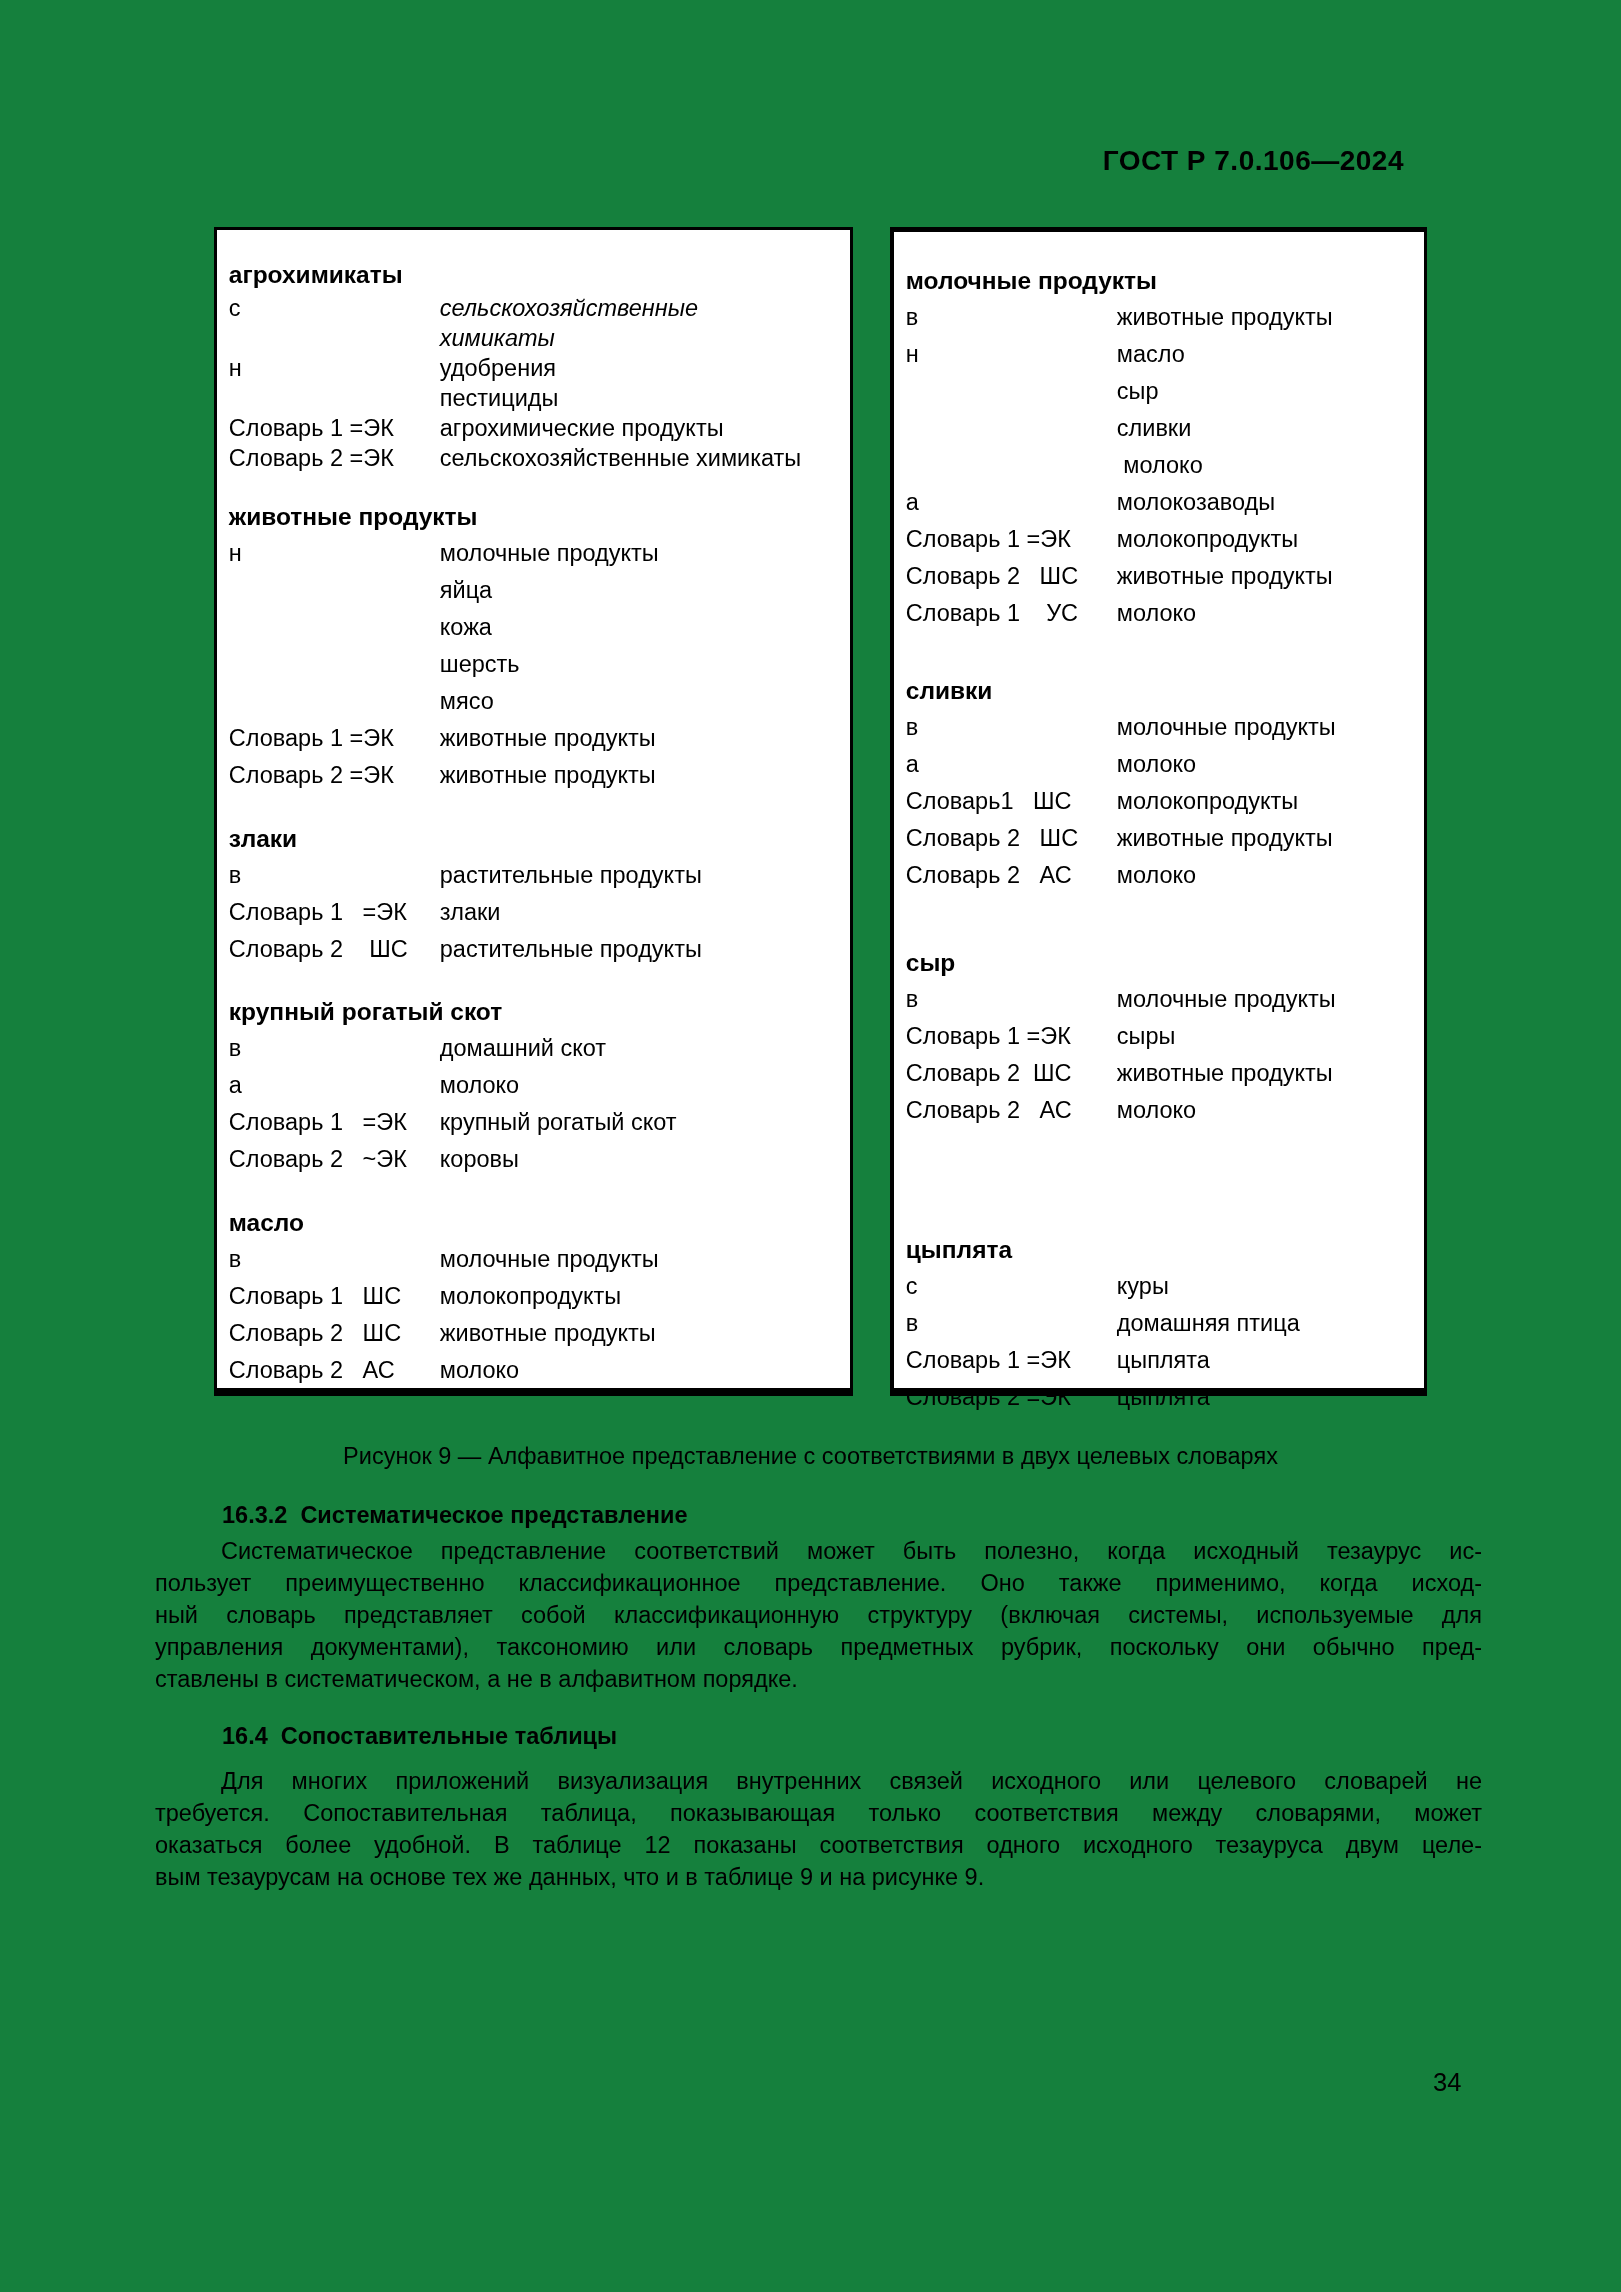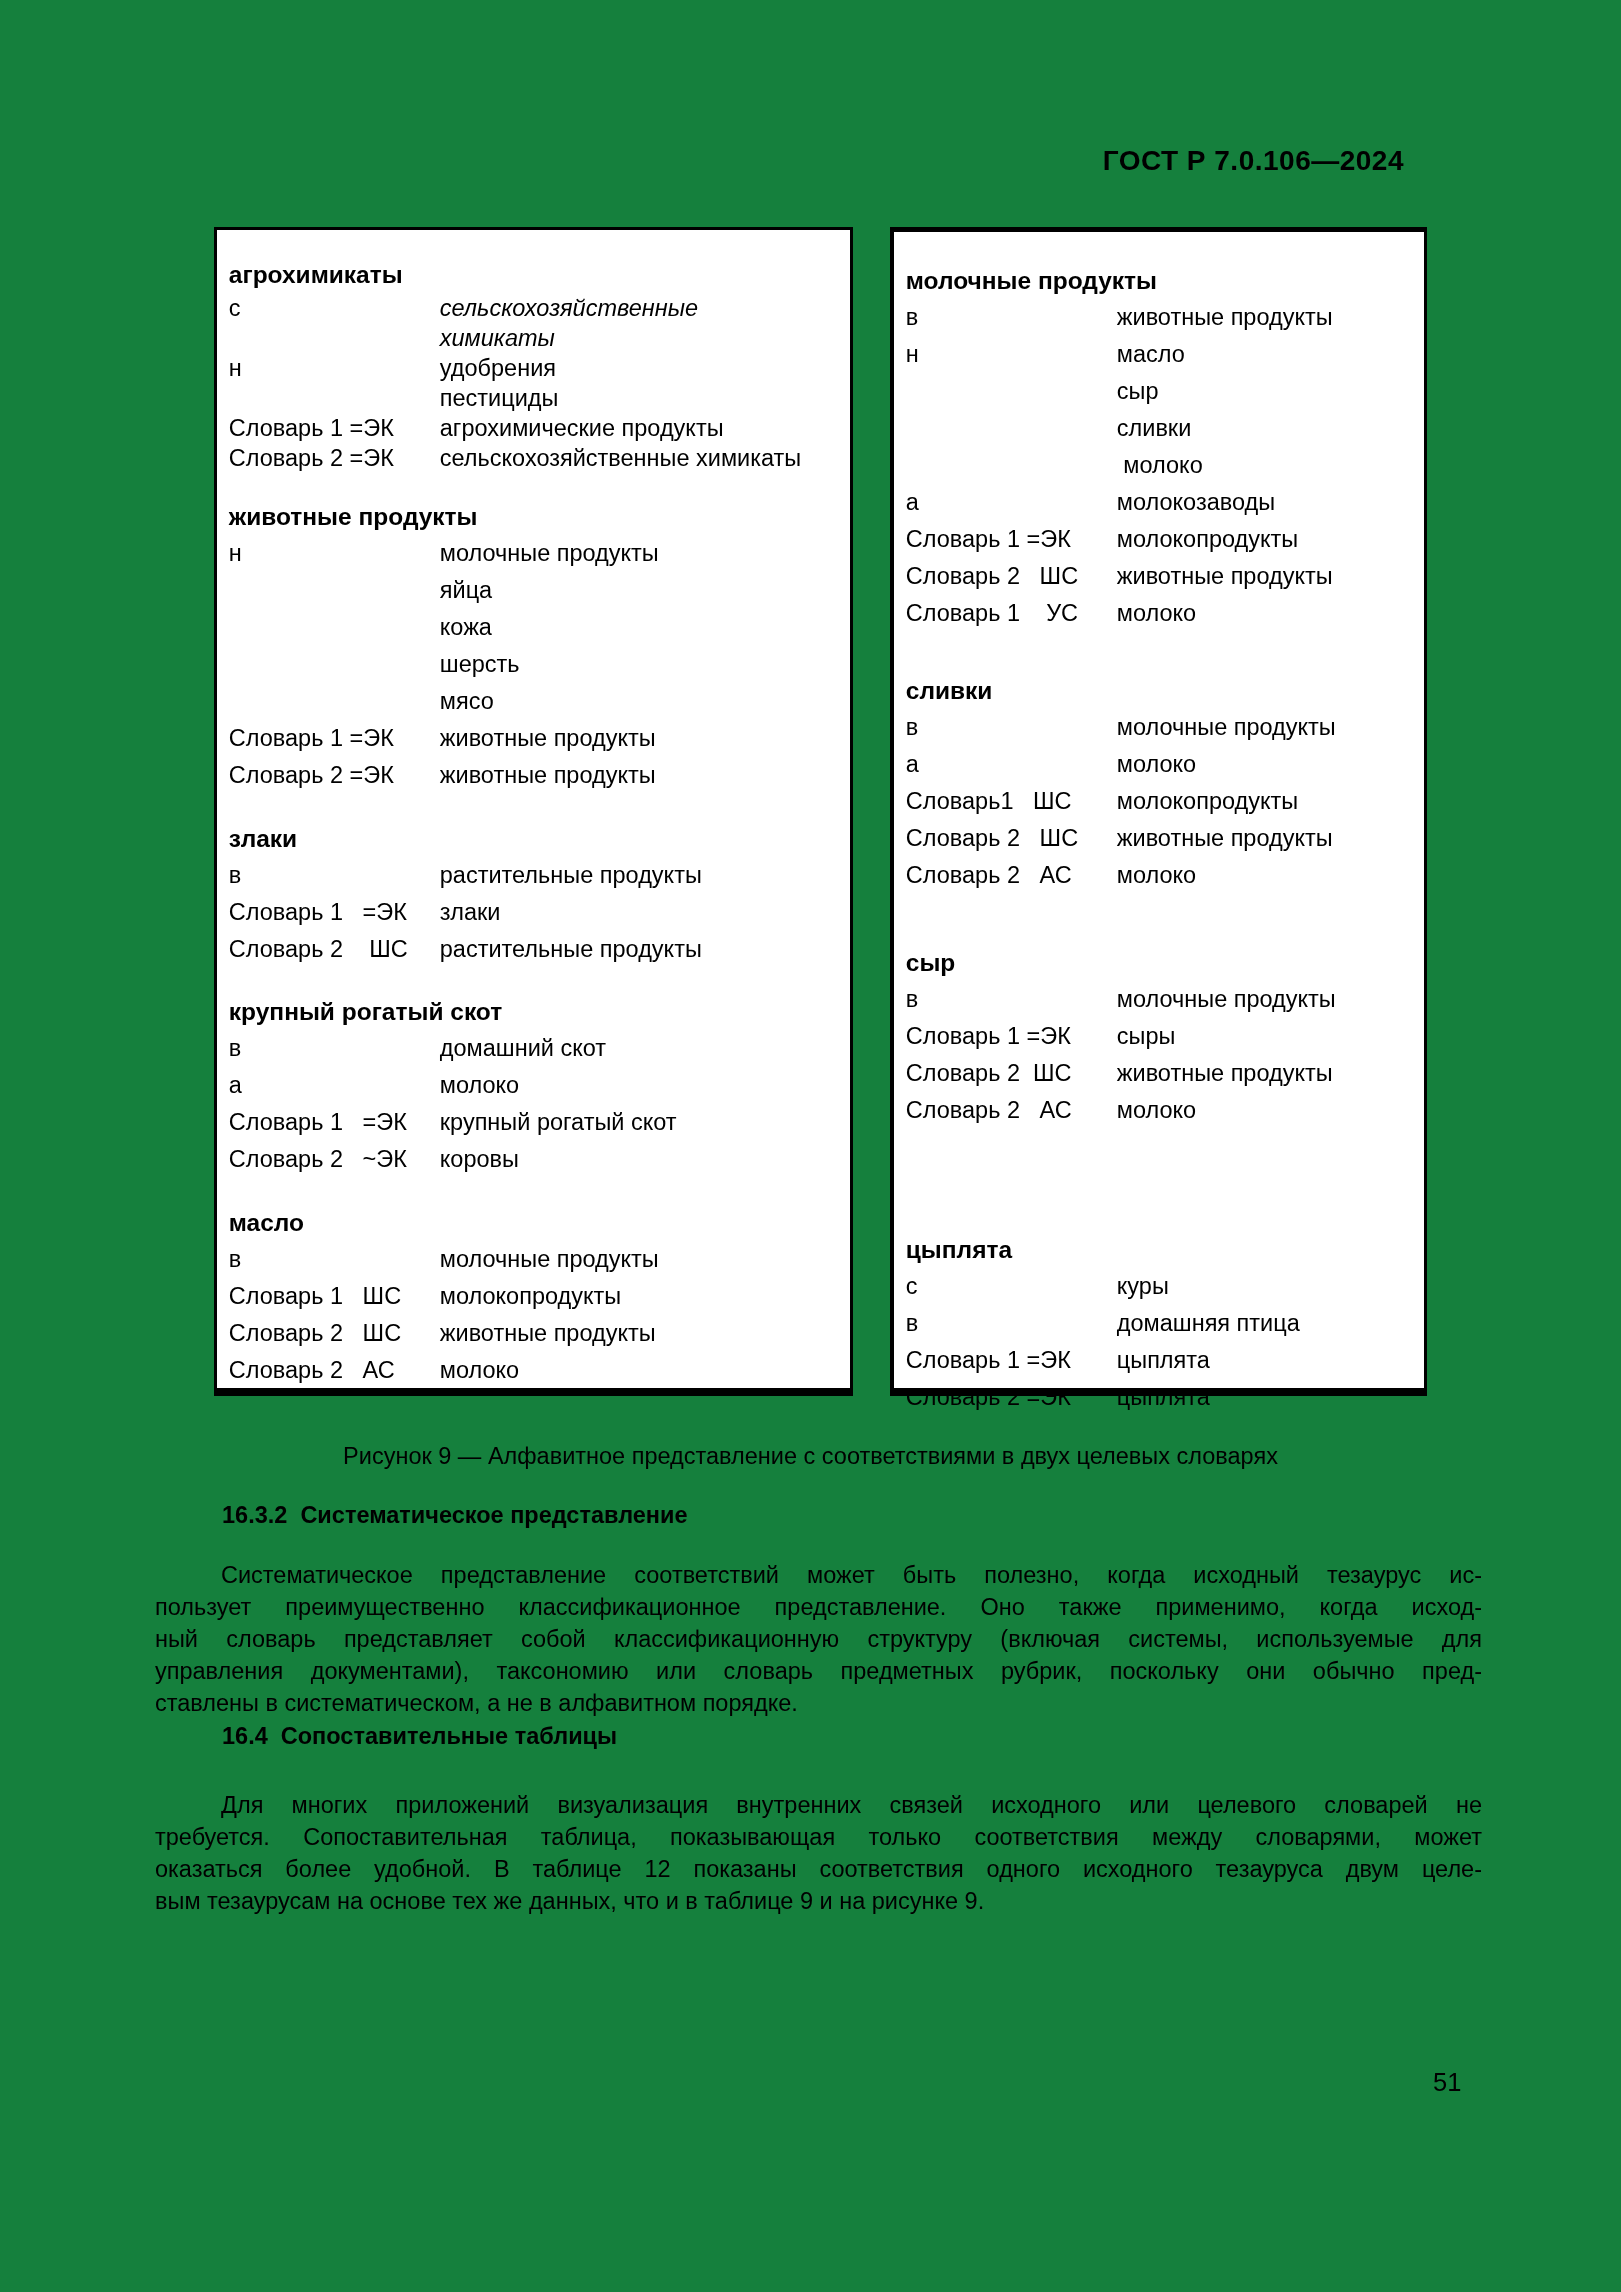--- a/index.html
+++ b/index.html
@@ -72,21 +72,21 @@
     font-size: 23.5px;
   }
   .p1 { top: 1535px; }
   .p2 { top: 1765px; }
   .bodyline {
     line-height: 32px;
     text-align: justify;
     text-align-last: justify;
     white-space: normal;
   }
-  .bodyline.first { text-indent: 66px; margin-top: 24px; }
+  .bodyline.first { text-indent: 66px; }
   .bodyline.last { text-align-last: left; }
   .page-number {
     position: absolute;
     top: 2068px;
     left: 1433px;
     font-size: 25.5px;
   }
 </style>
 </head>
 <body>
@@ -322,15 +322,15 @@
     </div>
 
   <div class="heading h164">16.4  Сопоставительные таблицы</div>
   <div class="para p2" id="para2">
       <div class="bodyline first">Для многих приложений визуализация внутренних связей исходного или целевого словарей не</div>
       <div class="bodyline">требуется. Сопоставительная таблица, показывающая только соответствия между словарями, может</div>
       <div class="bodyline">оказаться более удобной. В таблице 12 показаны соответствия одного исходного тезауруса двум целе-</div>
       <div class="bodyline last">вым тезаурусам на основе тех же данных, что и в таблице 9 и на рисунке 9.</div>
     </div>
 
-  <div class="page-number">51</div>
+  <div class="page-number">34</div>
 </div>
 
 
 </body></html>

